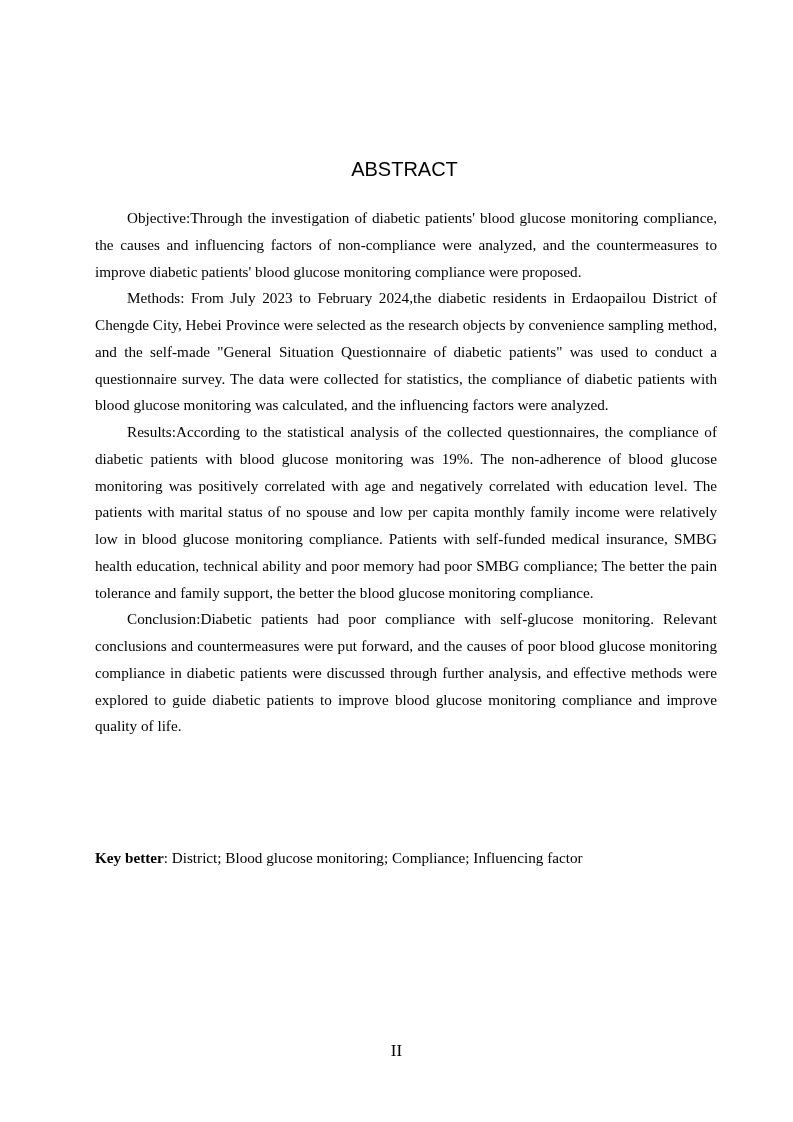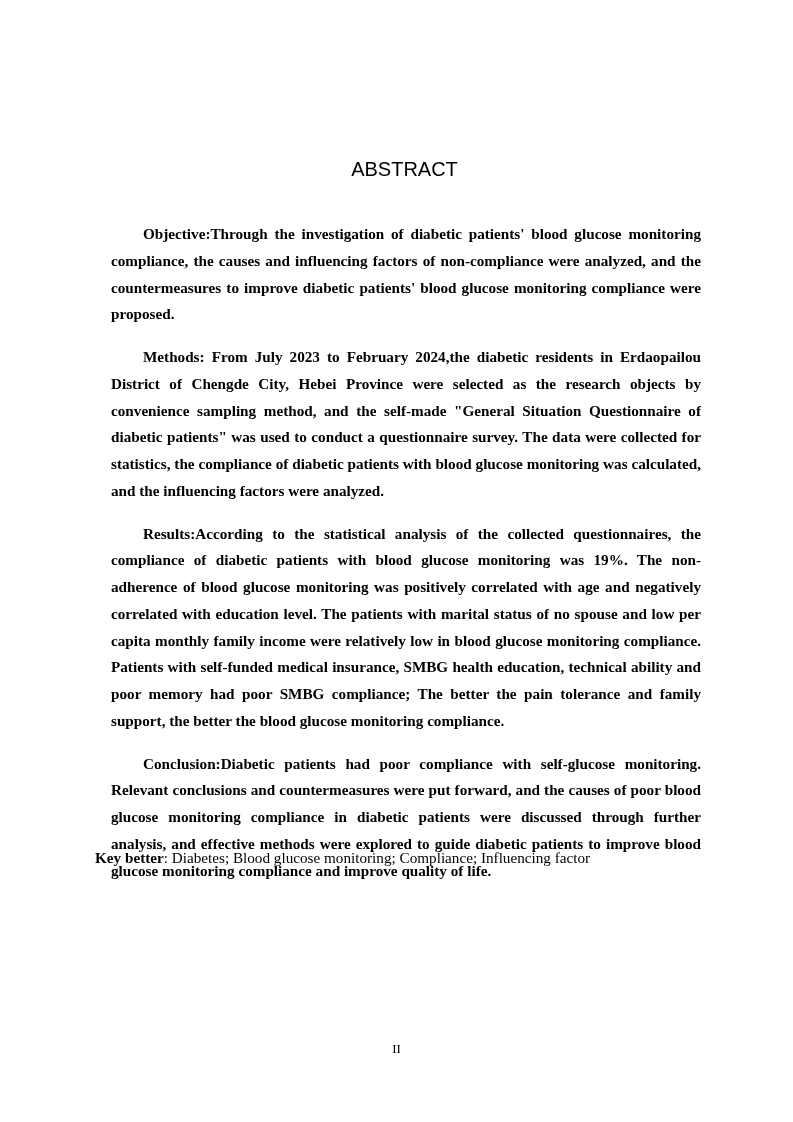--- a/index.html
+++ b/index.html
@@ -36,24 +36,23 @@
     .body-text {
       position: absolute;
       left: 95px;
       width: 622px;
       top: 205px;
       font-family: "Liberation Serif", serif;
       font-size: 15.2px;
       line-height: 26.75px;
     }
     .para {
-      margin: 16px;
+      margin: 0;
       text-align: justify;
       text-indent: 32px;
-      font-weight: bold;
     }
     .keywords {
       position: absolute;
       left: 95px;
       top: 845px;
       width: 622px;
       font-family: "Liberation Serif", serif;
       font-size: 15.2px;
       line-height: 26px;
       margin: 0;
@@ -61,32 +60,32 @@
     .keywords .kw-label {
       font-weight: bold;
     }
     .page-number {
       position: absolute;
       top: 1041px;
       left: 0;
       width: 793px;
       text-align: center;
       font-family: "Liberation Serif", serif;
-      font-size: 13px;
+      font-size: 17px;
     }
   </style>
 </head>
 <body>
 
 <div class="page">
   <h1 class="title">ABSTRACT</h1>
 
   <div class="body-text">
     <p class="para">Objective:Through the investigation of diabetic patients' blood glucose monitoring compliance, the causes and influencing factors of non-compliance were analyzed, and the countermeasures to improve diabetic patients' blood glucose monitoring compliance were proposed.</p>
     <p class="para">Methods: From July 2023 to February 2024,the diabetic residents in Erdaopailou District of Chengde City, Hebei Province were selected as the research objects by convenience sampling method, and the self-made "General Situation Questionnaire of diabetic patients" was used to conduct a questionnaire survey. The data were collected for statistics, the compliance of diabetic patients with blood glucose monitoring was calculated, and the influencing factors were analyzed.</p>
     <p class="para">Results:According to the statistical analysis of the collected questionnaires, the compliance of diabetic patients with blood glucose monitoring was 19%. The non-adherence of blood glucose monitoring was positively correlated with age and negatively correlated with education level. The patients with marital status of no spouse and low per capita monthly family income were relatively low in blood glucose monitoring compliance. Patients with self-funded medical insurance, SMBG health education, technical ability and poor memory had poor SMBG compliance; The better the pain tolerance and family support, the better the blood glucose monitoring compliance.</p>
     <p class="para">Conclusion:Diabetic patients had poor compliance with self-glucose monitoring. Relevant conclusions and countermeasures were put forward, and the causes of poor blood glucose monitoring compliance in diabetic patients were discussed through further analysis, and effective methods were explored to guide diabetic patients to improve blood glucose monitoring compliance and improve quality of life.</p>
   </div>
 
-  <p class="keywords"><span class="kw-label">Key better</span><span>: Diabetes; Blood glucose monitoring; Compliance; Influencing factor</span></p>
+  <p class="keywords"><span class="kw-label">Key better</span><span>: District; Blood glucose monitoring; Compliance; Influencing factor</span></p>
 
   <div class="page-number">II</div>
 </div>
 
 </body></html>

